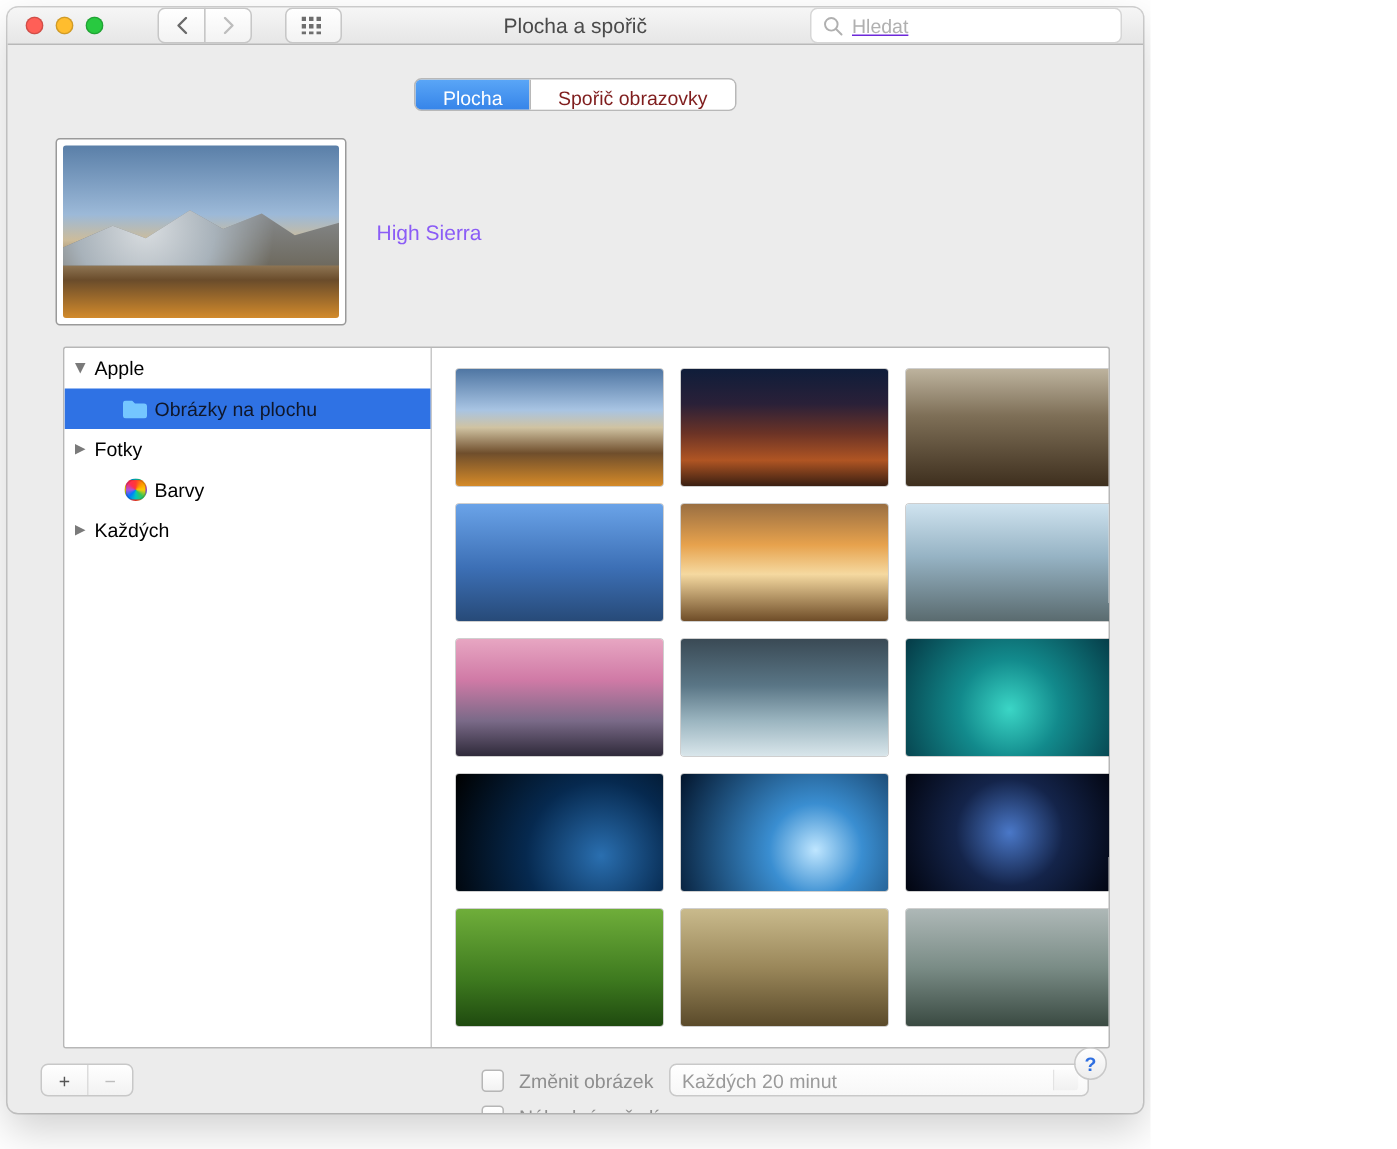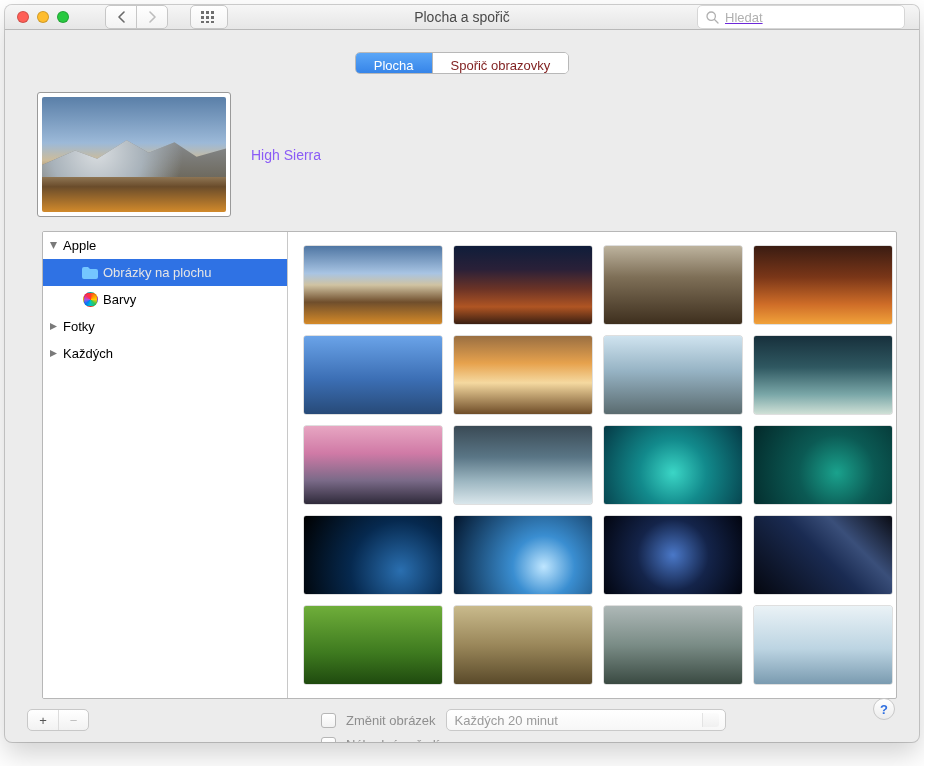--- a/index.html
+++ b/index.html
@@ -1,17 +1,17 @@
 <!DOCTYPE html>
 <html><head>
   <meta charset="utf-8">
   <style>
     * { margin: 0; padding: 0; box-sizing: border-box; -webkit-font-smoothing: antialiased; }
     body { font-family: -apple-system, "Helvetica Neue", Helvetica, Arial, sans-serif; font-size: 13px; color: #000; background: #fff; }
-    .shot { width: 924px; height: 766px; background: #ffffff; position: relative; overflow: hidden; }
+    .shot { width: 767px; height: 766px; background: #ffffff; position: relative; overflow: hidden; }
     .window { position: absolute; left: 5px; top: 5px; right: 5px; bottom: 24px; border-radius: 7px; background: #ececec; box-shadow: 0 0 0 1px rgba(0,0,0,0.18), 0 12px 28px rgba(0,0,0,0.18); display: flex; flex-direction: column; overflow: hidden; }
     
     .titlebar { height: 52px; background: linear-gradient(#f6f6f6, #e6e6e6); border-bottom: 1px solid #b8b8b8; display: flex; align-items: center; position: relative; }
     .traffic { display: flex; gap: 8px; margin-left: 12px; }
     .tl { width: 12px; height: 12px; border-radius: 50%; border: 0.5px solid rgba(0,0,0,0.18); }
     .tl.red { background: #ff5f57; }
     .tl.yellow { background: #ffbd2e; }
     .tl.green { background: #28c940; }
     .navbtns { display: flex; margin-left: 36px; }
     .navbtn { width: 32px; height: 24px; border: 1px solid #c7c7c7; background: linear-gradient(#ffffff, #f3f3f3); display: flex; align-items: center; justify-content: center; }
@@ -33,21 +33,21 @@
     .preview { width: 194px; height: 125px; border: 1px solid #9a9a9a; border-radius: 3px; padding: 4px; background: #fff; }
     .preview-inner { width: 100%; height: 100%; border-radius: 2px; background: linear-gradient(#5a7fa8 0%, #9cb9d8 40%, #cdbc9a 55%, #6a4c2b 78%, #d28a2b 100%); position: relative; overflow: hidden; }
     .preview-inner::before { content:""; position:absolute; left:0; right:0; top:34%; height:36%; background: radial-gradient(circle at 30% 40%, #d9dde0 0%, #a8b2ba 35%, transparent 65%), linear-gradient(#8a8f94, #6e6a5f); clip-path: polygon(0 70%, 18% 35%, 30% 55%, 46% 10%, 58% 40%, 72% 15%, 84% 50%, 100% 30%, 100% 100%, 0 100%); }
     .current-name { font-size: 14px; color: #8b5cf6; }
     .mid { flex: 1; display: flex; border: 1px solid #b7b7b7; border-radius: 2px; background: #fff; overflow: hidden; margin-left: 15px; }
     
     .sidebar { width: 245px; border-right: 1px solid #c8c8c8; background: #ffffff; display:flex; flex-direction:column; font-size: 13px; }
     .src { display: flex; align-items: center; gap: 4px; height: 27px; padding: 0 8px; }
     .src .disclosure { width: 10px; display:inline-flex; }
     .src .icon { width: 18px; display:inline-flex; justify-content:center; }
-    .src.selected { background: #2f72e4; color: #e5e5e5; }
+    .src.selected { background: #2f72e4; color: #0f172a; }
     .src.level1 { padding-left: 6px; }
     .src.level2 { padding-left: 24px; }
     .colorwheel { width: 15px; height: 15px; border-radius: 50%; background: conic-gradient(#ff3b30,#ff9500,#ffcc00,#34c759,#00c7be,#007aff,#af52de,#ff2d55,#ff3b30); border: 0.5px solid rgba(0,0,0,0.15); }
     
     .grid-wrap { flex: 1; overflow: auto; }
     .grid { display: grid; grid-template-columns: repeat(4, 138px); gap: 12px 12px; padding: 14px 16px; }
     .thumb { width: 138px; height: 78px; border-radius: 2px; box-shadow: 0 0 0 0.5px rgba(0,0,0,0.25); background: #888; }
     
     .bottom { display: flex; align-items: flex-start; margin-top: 10px; }
     .addremove { display:flex; border: 1px solid #c8c8c8; border-radius: 5px; overflow:hidden; height: 22px; background: linear-gradient(#ffffff,#f2f2f2); }
@@ -161,34 +161,34 @@
             </div>
             <div class="src level2 selected">
               <span class="disclosure"></span>
               <span class="icon">
                 <svg width="16" height="12" viewBox="0 0 16 12">
                   <path d="M0 2 Q0 0 2 0 H6 L8 2 H14 Q16 2 16 4 V10 Q16 12 14 12 H2 Q0 12 0 10 Z" fill="#74c6ff"></path>
                 </svg>
               </span>
               <span>Obrázky na plochu</span>
             </div>
+            <div class="src level1">
+              <span class="disclosure">
+                <svg width="9" height="9" viewBox="0 0 9 9">
+                  <path d="M1 1 L8 4.5 L1 8 Z" fill="#7a7a7a" transform=""></path>
+                </svg>
+              </span>
+              <span>Fotky</span>
+            </div>
             <div class="src level2">
               <span class="disclosure"></span>
               <span class="icon">
                 <span class="colorwheel"></span>
               </span>
               <span>Barvy</span>
-            </div>
-            <div class="src level1">
-              <span class="disclosure">
-                <svg width="9" height="9" viewBox="0 0 9 9">
-                  <path d="M1 1 L8 4.5 L1 8 Z" fill="#7a7a7a" transform=""></path>
-                </svg>
-              </span>
-              <span>Fotky</span>
             </div>
             <div class="src level1">
               <span class="disclosure">
                 <svg width="9" height="9" viewBox="0 0 9 9">
                   <path d="M1 1 L8 4.5 L1 8 Z" fill="#7a7a7a" transform=""></path>
                 </svg>
               </span>
               <span>Každých</span>
             </div>
           </div>

